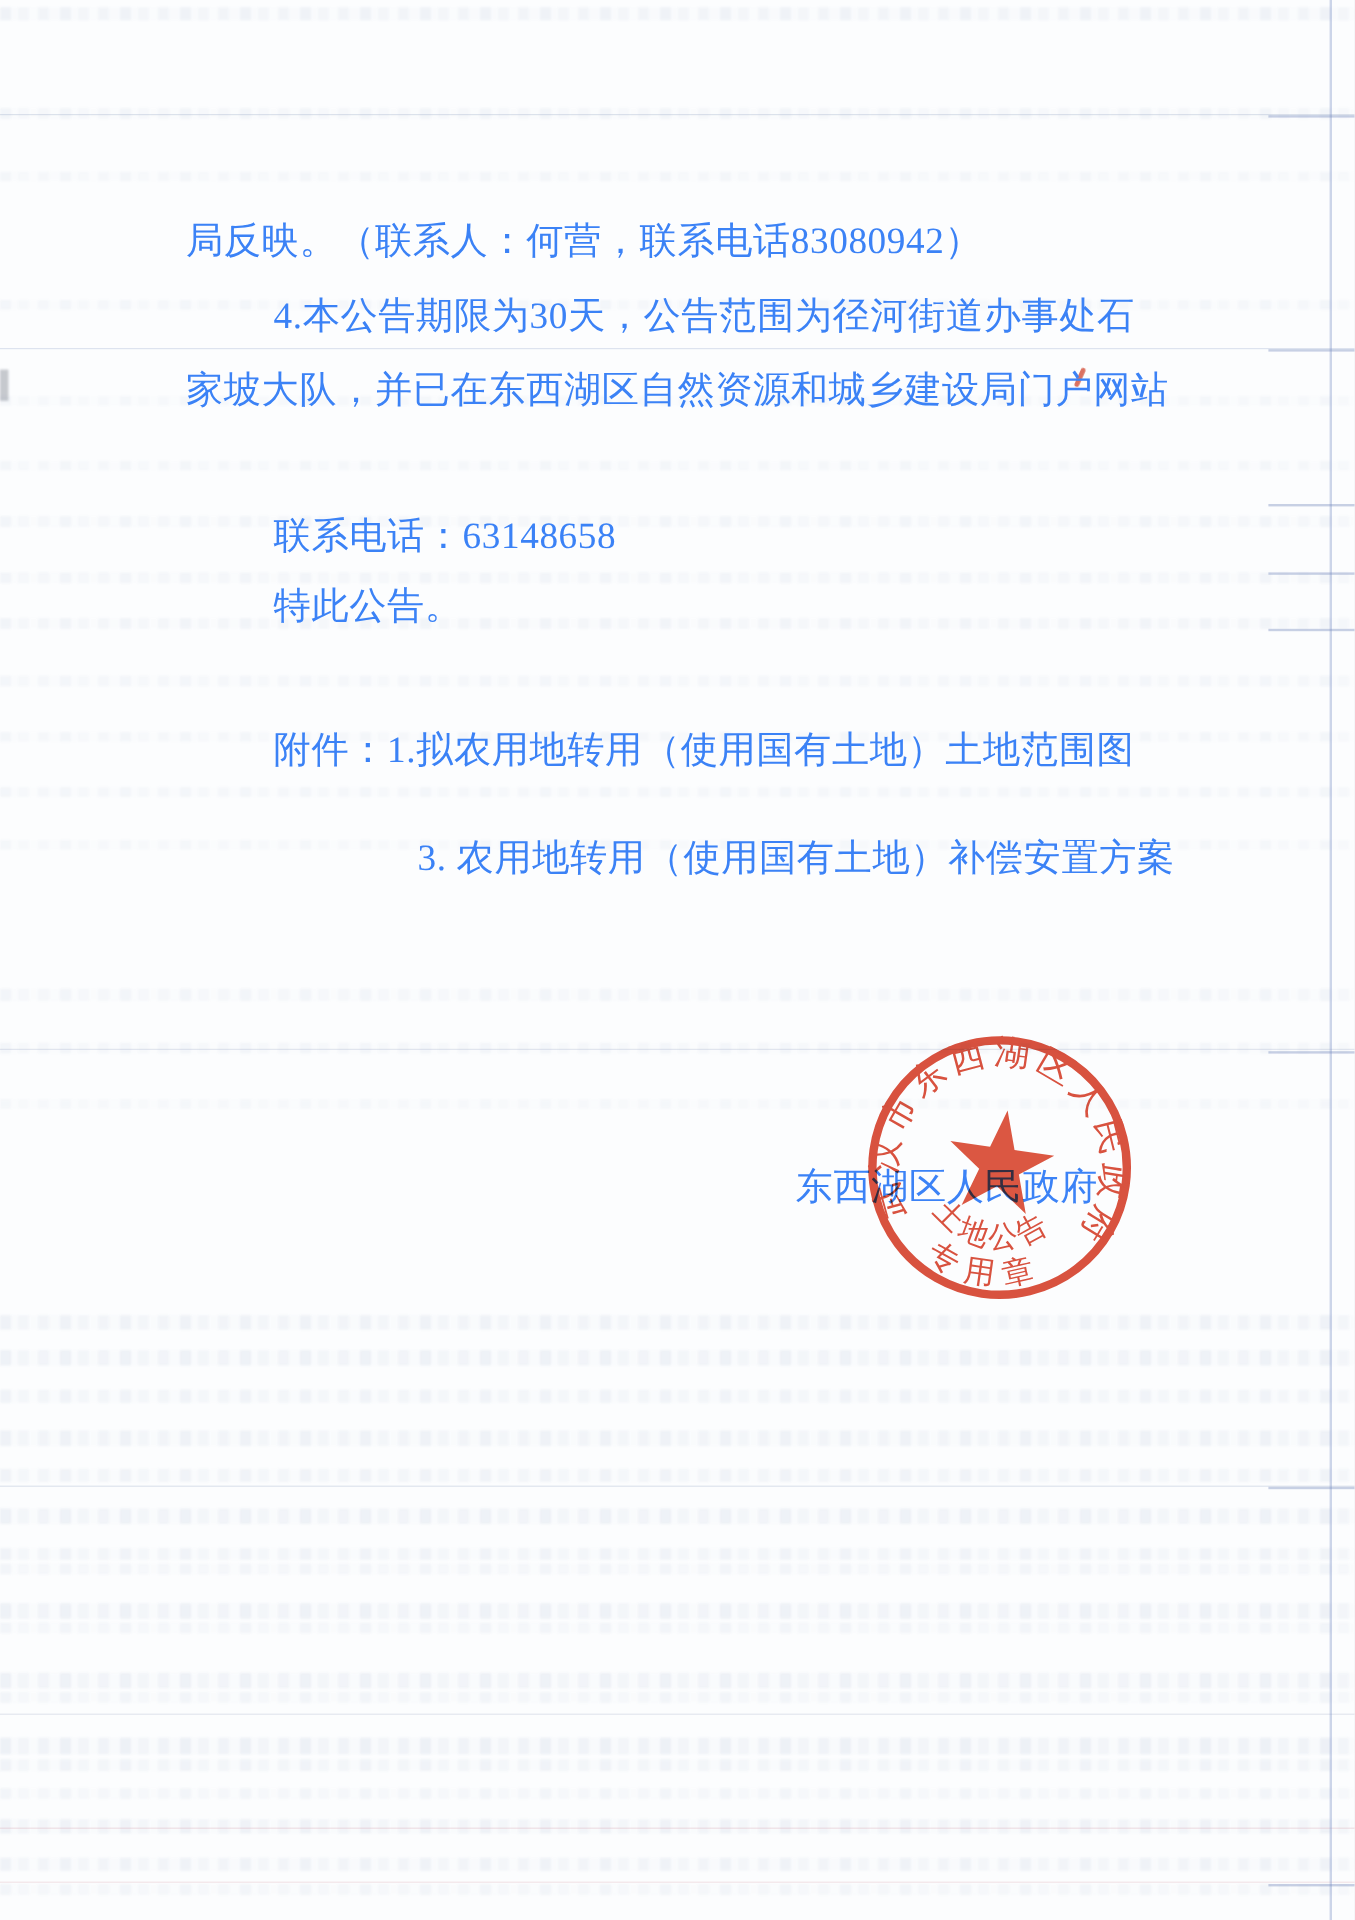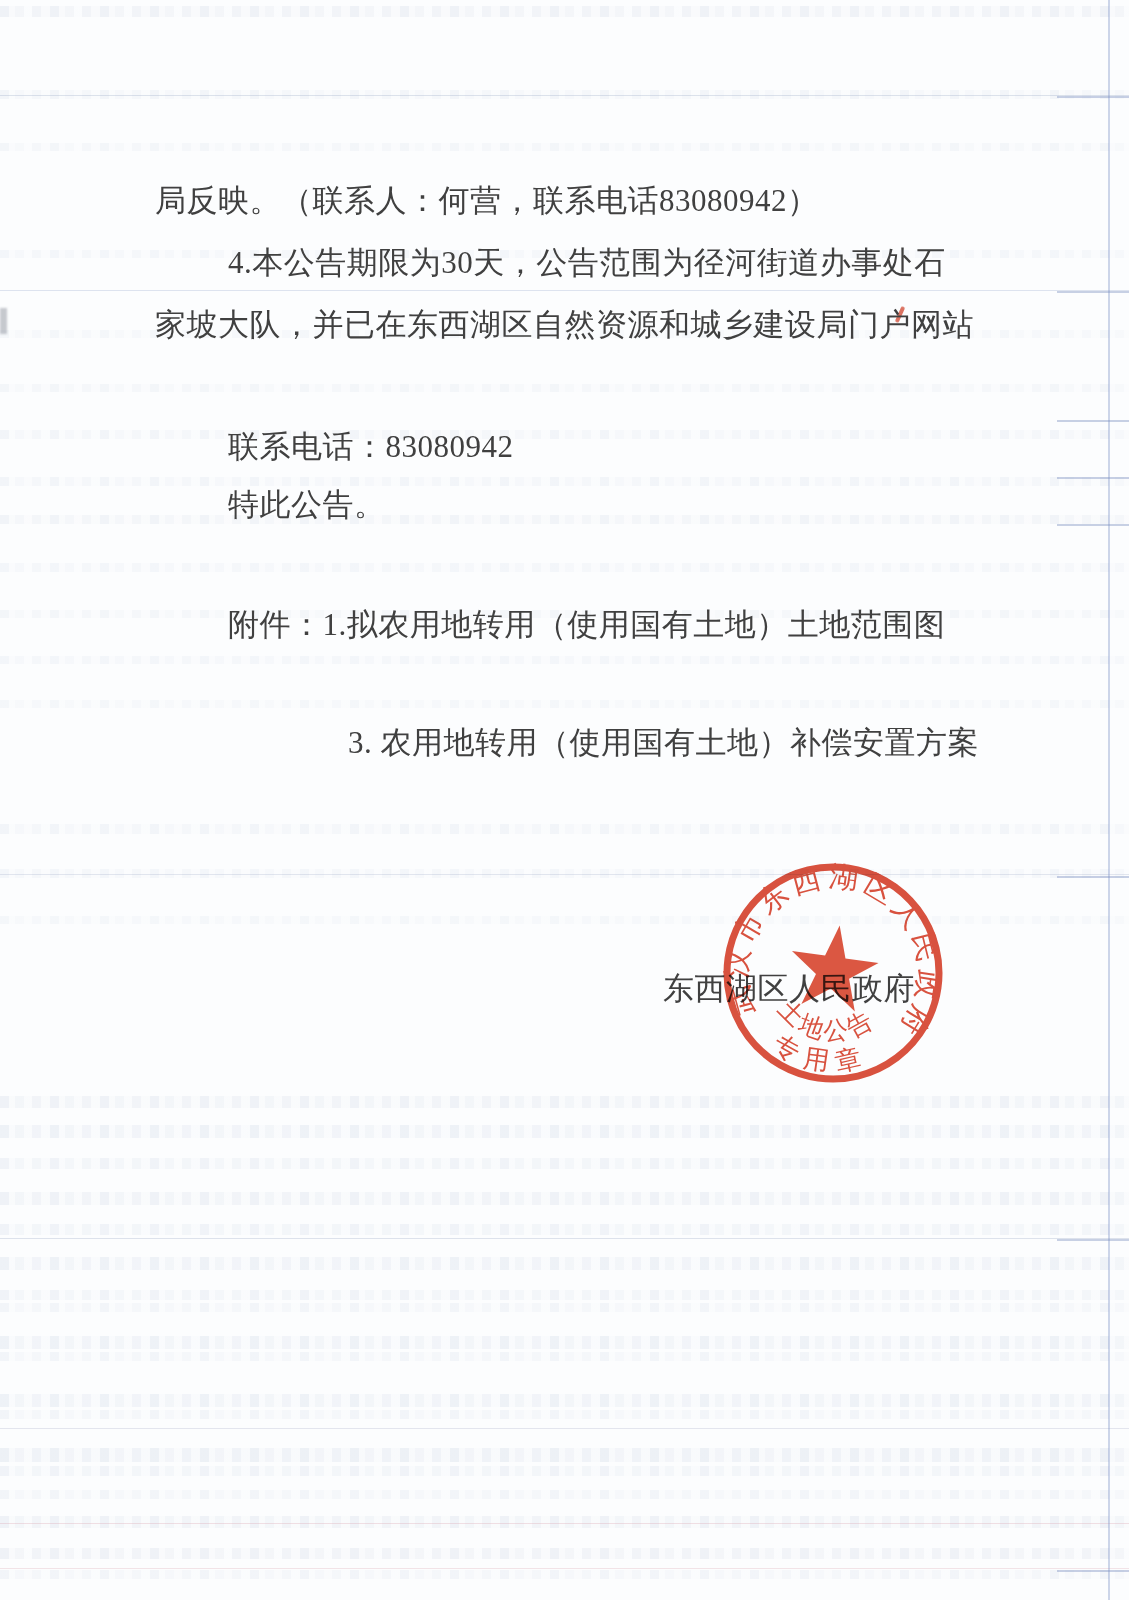--- a/index.html
+++ b/index.html
@@ -30,31 +30,31 @@
   .smudge { position:absolute; left:0; top:308px; width:7px; height:26px;
             background:rgba(110,116,128,.38); filter:blur(1px); }
   .red-mark {
     position:absolute; left:898px; top:306px; width:4px; height:17px;
     background:#d4503a; border-radius:3px; transform:rotate(24deg);
     opacity:.8; filter:blur(.4px);
   }
   
   .line {
     position:absolute; font-size:31px; line-height:40px;
-    color:#404040; letter-spacing:.5px; white-space:pre;
+    color:#3b82f6; letter-spacing:.5px; white-space:pre;
   }
   .bl0 { left:155px; top:150px; }
   .bl1 { left:228px; top:212px; }
   .bl2 { left:155px; top:274px; }
   .bl3 { left:155px; top:336px; }
   .bl4 { left:228px; top:396px; }
   .bl5 { left:228px; top:454px; }
   .at0 { left:228px; top:574px; }
   .at1 { left:355px; top:633px; }
-  .at2 { left:348px; top:692px; }
+  .at2 { left:348px; top:664px; }
   .sig-issuer { left:663px; top:938px; }
   .sig-date   { left:688px; top:1000px; }
   
   .seal {
     position:absolute; left:713px; top:853px; width:240px; height:240px;
     mix-blend-mode:multiply; opacity:.92; pointer-events:none;
   }
   .seal text { fill:#d8432e; font-family:"Liberation Serif","DejaVu Serif",serif; }
   .seal .ring-text   { font-size:29px; letter-spacing:5px; }
   .seal .inner-text1 { font-size:25px; letter-spacing:3px; }
@@ -117,21 +117,21 @@
   <div class="tick" style="top:876px"></div>
   <div class="tick" style="top:1239px"></div>
   <div class="tick" style="top:1570px"></div>
 
   <div class="smudge"></div>
   <div class="red-mark"></div>
 
   <p class="line bl0">局反映。（联系人：何营，联系电话83080942）</p>
   <p class="line bl1">4.本公告期限为30天，公告范围为径河街道办事处石</p>
   <p class="line bl2">家坡大队，并已在东西湖区自然资源和城乡建设局门户网站</p>
-  <p class="line bl4">联系电话：83080942</p>
+  <p class="line bl4">联系电话：63148658</p>
   <p class="line bl5">特此公告。</p>
 
   <p class="line at0">附件：1.拟农用地转用（使用国有土地）土地范围图</p>
   <p class="line at2">3. 农用地转用（使用国有土地）补偿安置方案</p>
 
   <p class="line sig-issuer">东西湖区人民政府</p>
 
   <svg class="seal" viewBox="0 0 240 240" aria-hidden="true">
     <g transform="rotate(8 120 120)">
       <circle cx="120" cy="120" r="106" fill="none" stroke="#d8432e" stroke-width="7"></circle>

